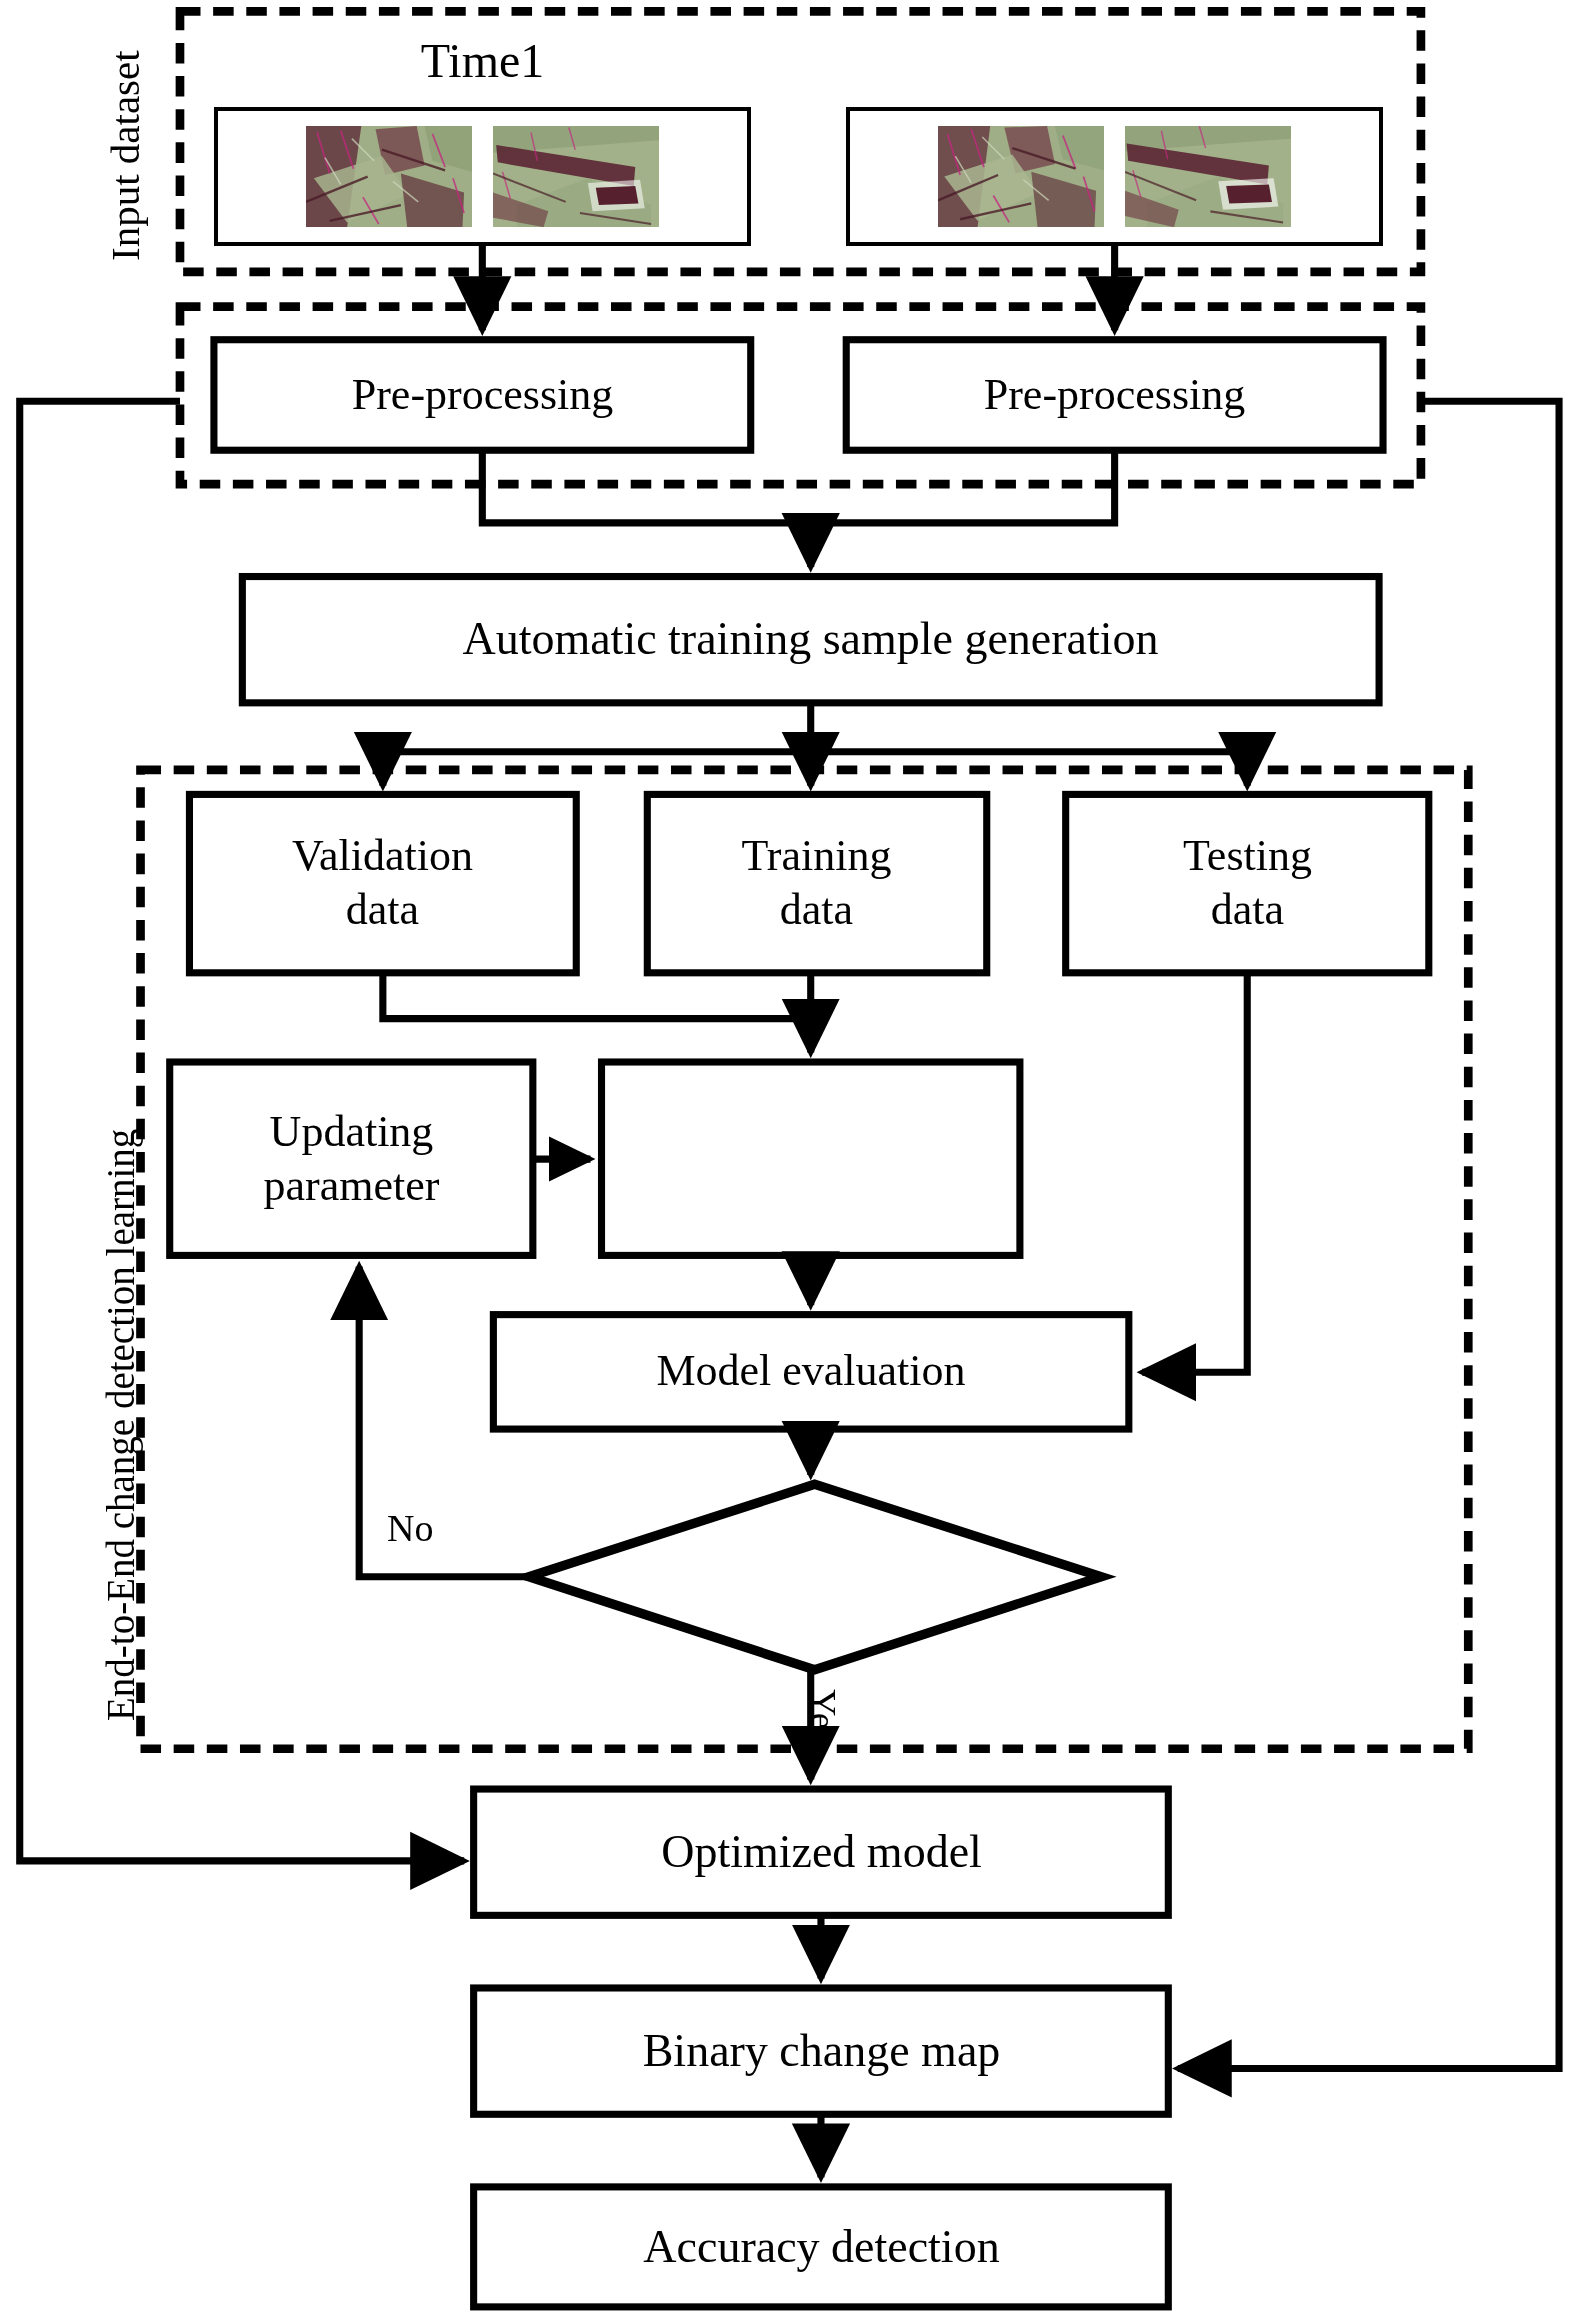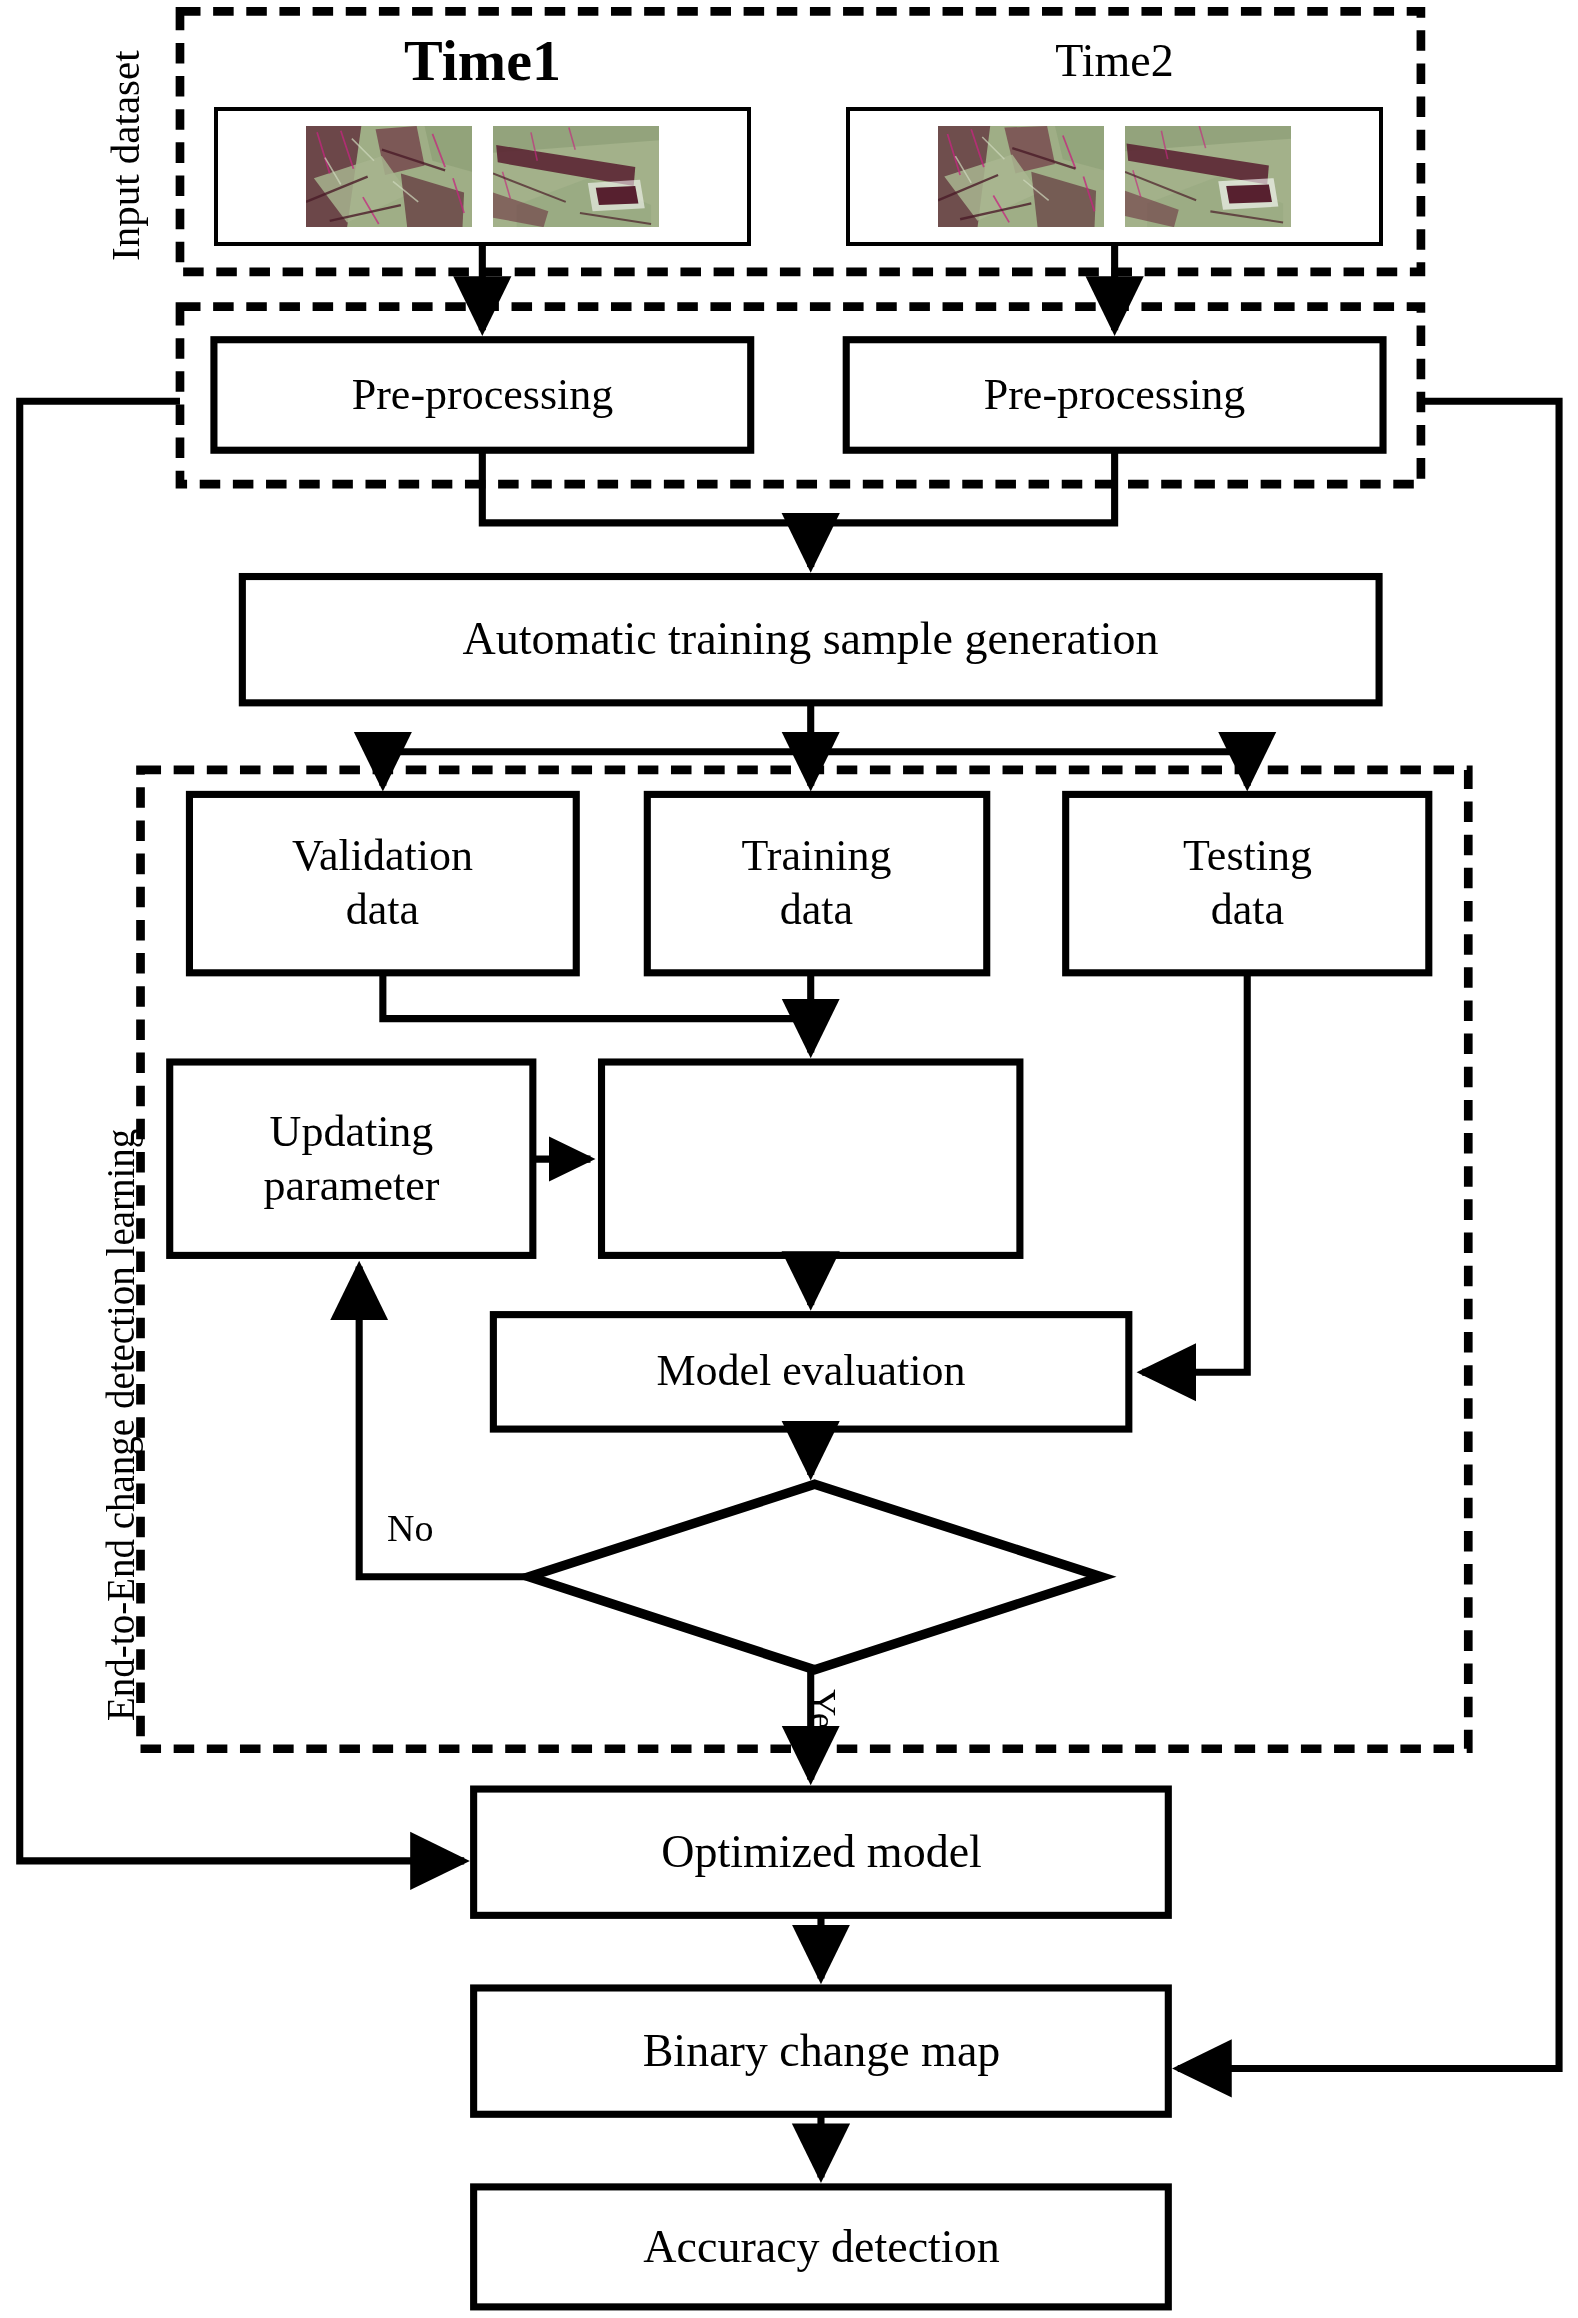--- a/index.html
+++ b/index.html
@@ -228,22 +228,21 @@
           <path d="M0,58 L90,94 M108,108 L200,122"></path>
         </g>
       </svg>
     </div>
   </div>
 
   <div class="vlabel" style="left:101px; top:261px; font-size:41px; transform:rotate(-90deg);">Input dataset</div>
 
   <div class="vlabel" style="left:98px; top:1721px; font-size:39px; transform:rotate(-90deg);">End-to-End change detection learning</div>
 
-  <div class="node-text" style="left:214px; top:30px; width:537px; height:63px; font-size:58px;font-weight:bold;">Time1</div>
-  <div class="node-text" style="left:846px; top:30px; width:537px; height:63px; font-size:46px;">Time2</div>
+  <div class="node-text" style="left:214px; top:30px; width:537px; height:63px; font-size:48px;">Time1</div>
 
   <div class="node-text" style="left:214px; top:339px; width:537px; height:111px; font-size:44px;">Pre-processing</div>
 
   <div class="node-text" style="left:846px; top:339px; width:537px; height:111px; font-size:44px;">Pre-processing</div>
 
   <div class="node-text" style="left:242px; top:576px; width:1137px; height:126px; font-size:46px;">Automatic training sample generation</div>
 
   <div class="node-text" style="left:189px; top:794px; width:387px; height:178px; font-size:44px;">Validation
 data</div>
 

